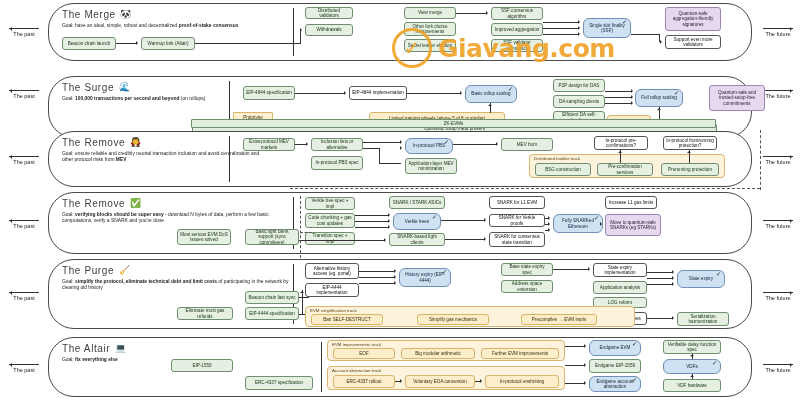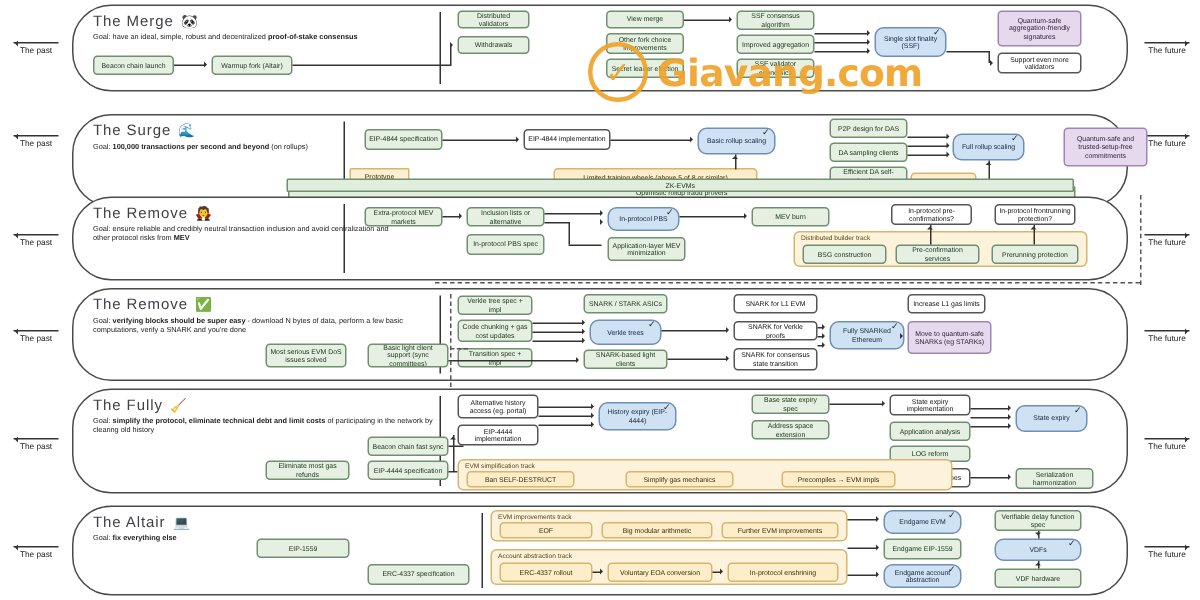--- a/index.html
+++ b/index.html
@@ -301,21 +301,21 @@
     <div class="arw" style="left:499px;top:34.8px"></div>
     <div class="node purple" style="left:556px;top:21px;width:56px;height:22px">Move to quantum-safe SNARKs (eg STARKs)</div>
     <div class="ln lnh" style="left:554px;top:30px;width:-2px"></div>
     <div class="arw" style="left:551px;top:28.8px"></div>
   </div>
 
   <div class="track" style="top:259px;height:70px">
     <div class="divider" style="left:244px"></div>
     <div class="thead" style="width:240px">
       <div class="ttitle">
-        <span>The Fully</span>
+        <span>The Purge</span>
         <span class="emoji">🧹</span>
       </div>
       <div class="tgoal" style="width:228px">Goal: <b>simplify the protocol, eliminate technical debt and limit costs</b> of participating in the network by clearing old history</div>
     </div>
     <div class="node" style="left:128px;top:47px;width:56px;height:13px">Eliminate most gas refunds</div>
     <div class="node" style="left:196px;top:31px;width:54px;height:13px">Beacon chain fast sync</div>
     <div class="node" style="left:196px;top:47px;width:54px;height:13px">EIP-4444 specification</div>
 
     <div class="node white" style="left:256px;top:3px;width:54px;height:16px">Alternative history access (eg. portal)</div>
     <div class="node white" style="left:256px;top:23px;width:54px;height:14px">EIP-4444 implementation</div>

